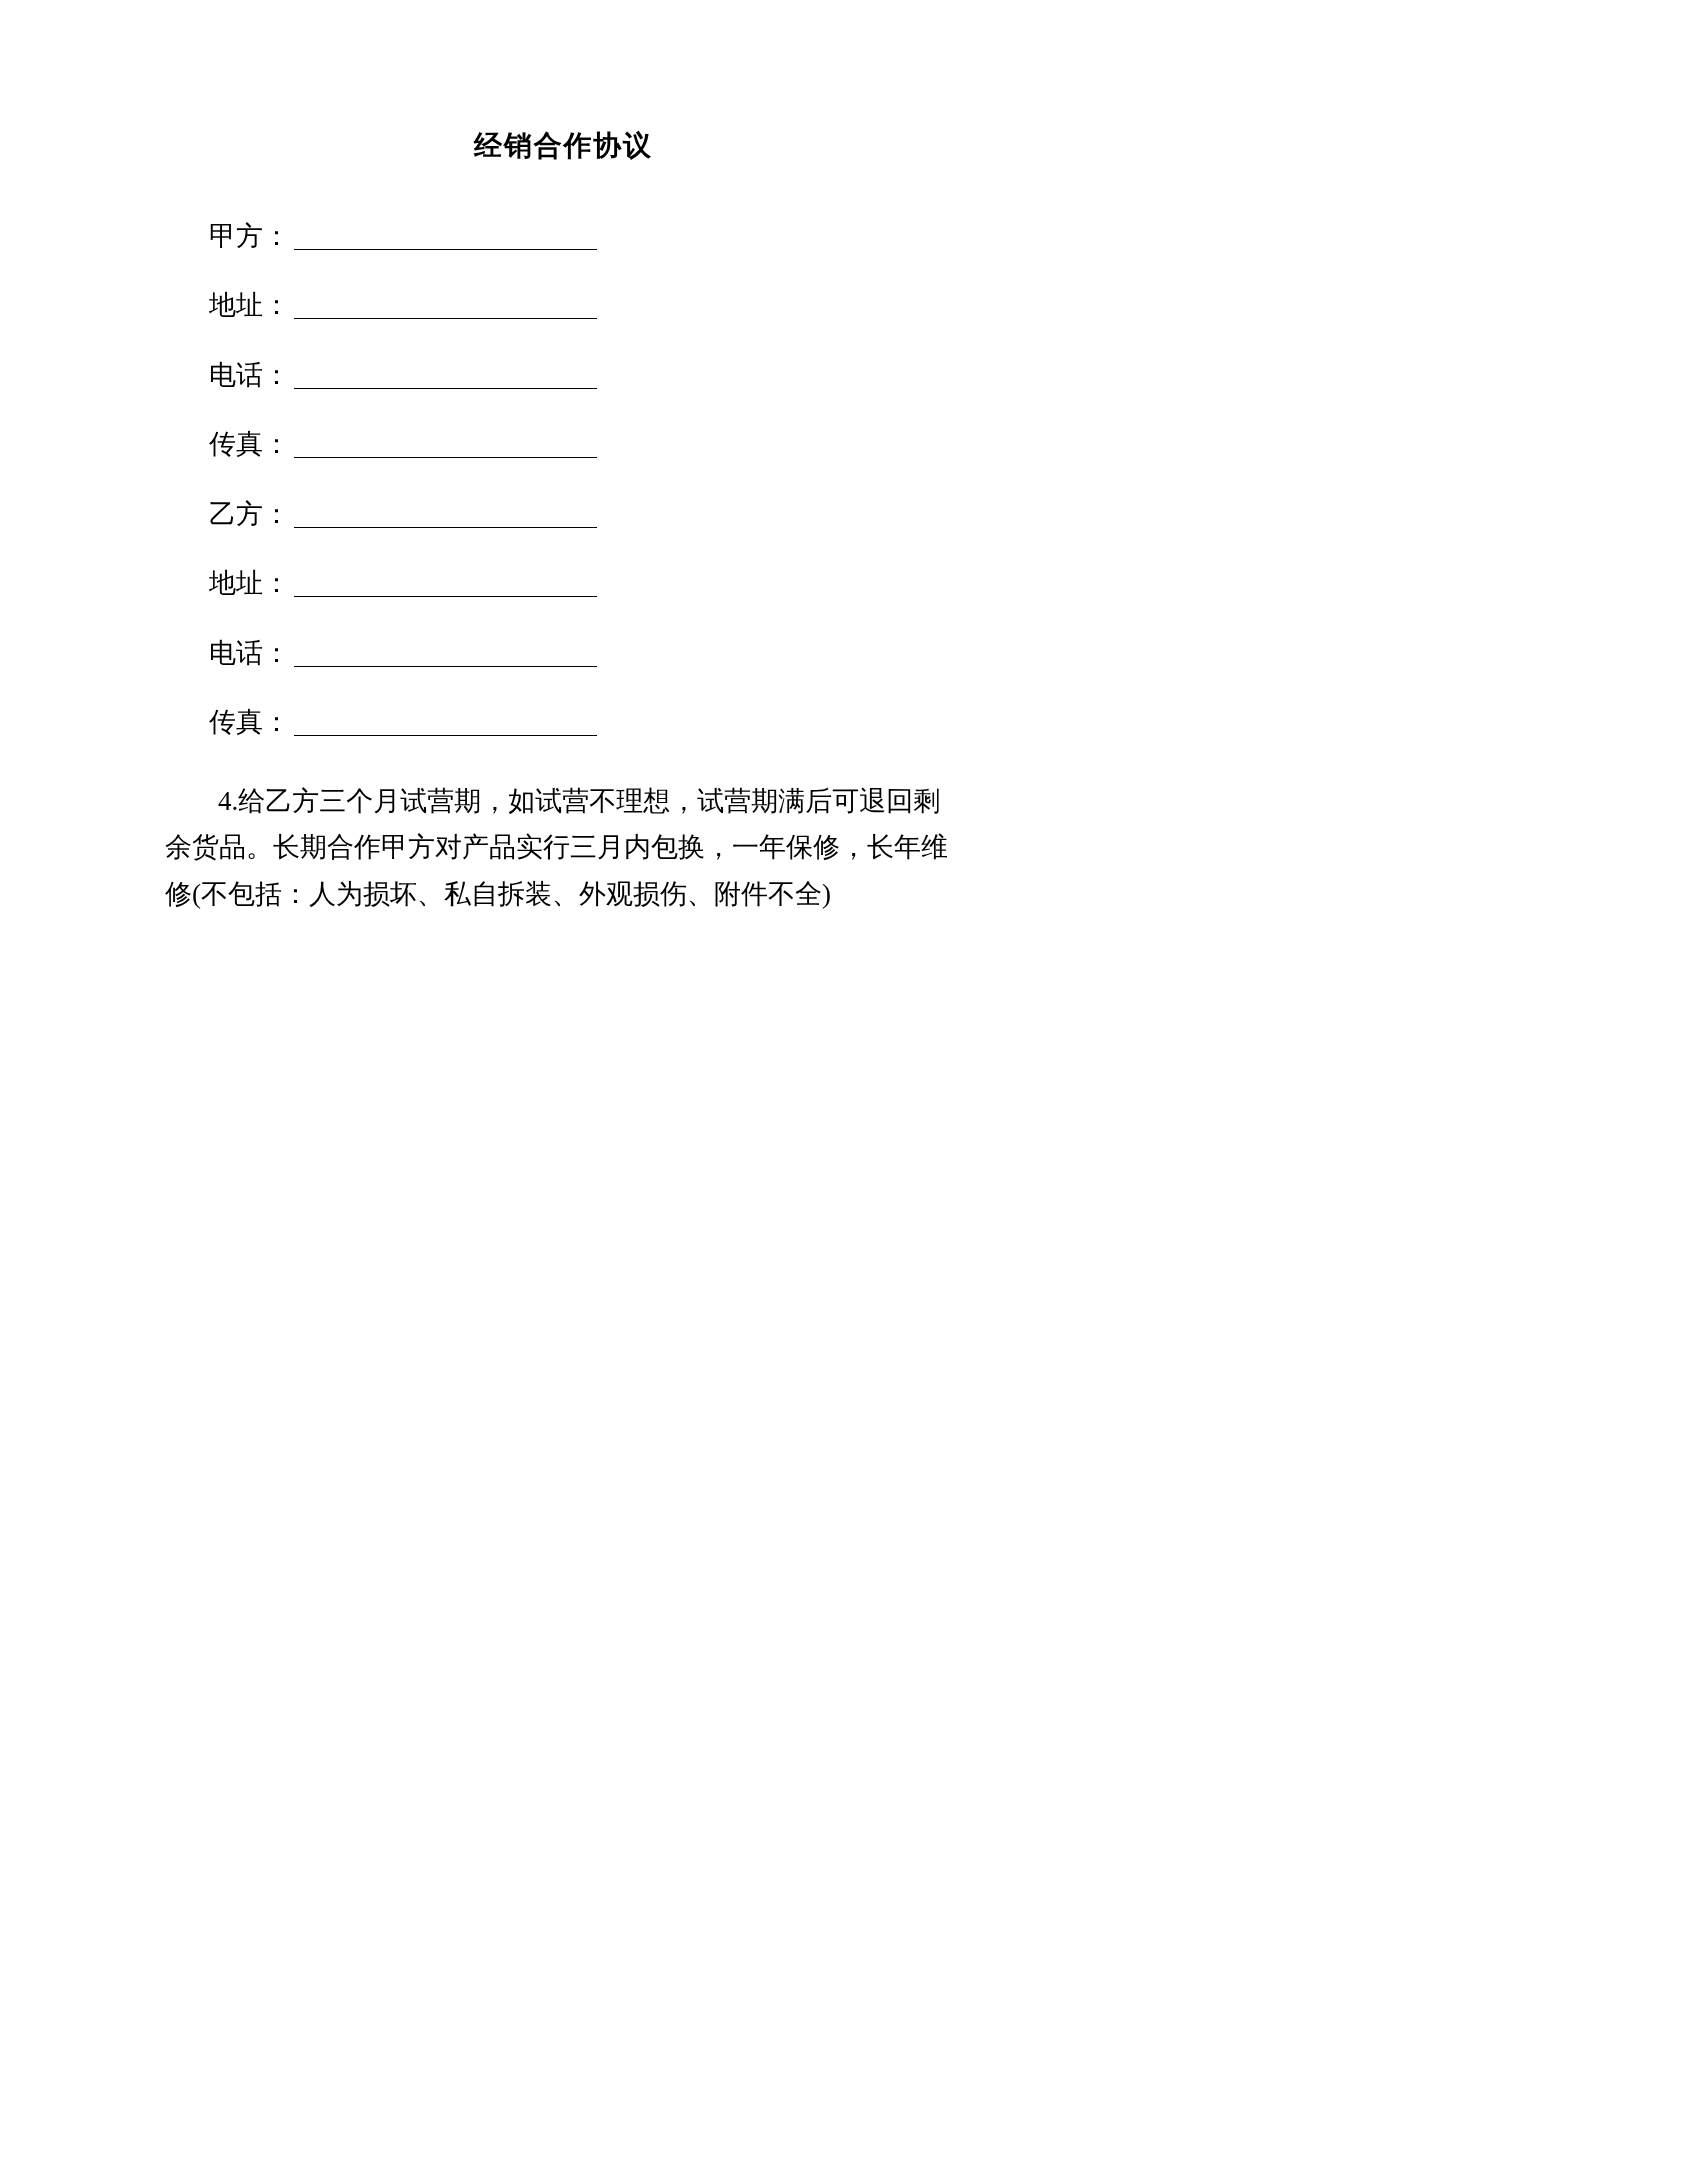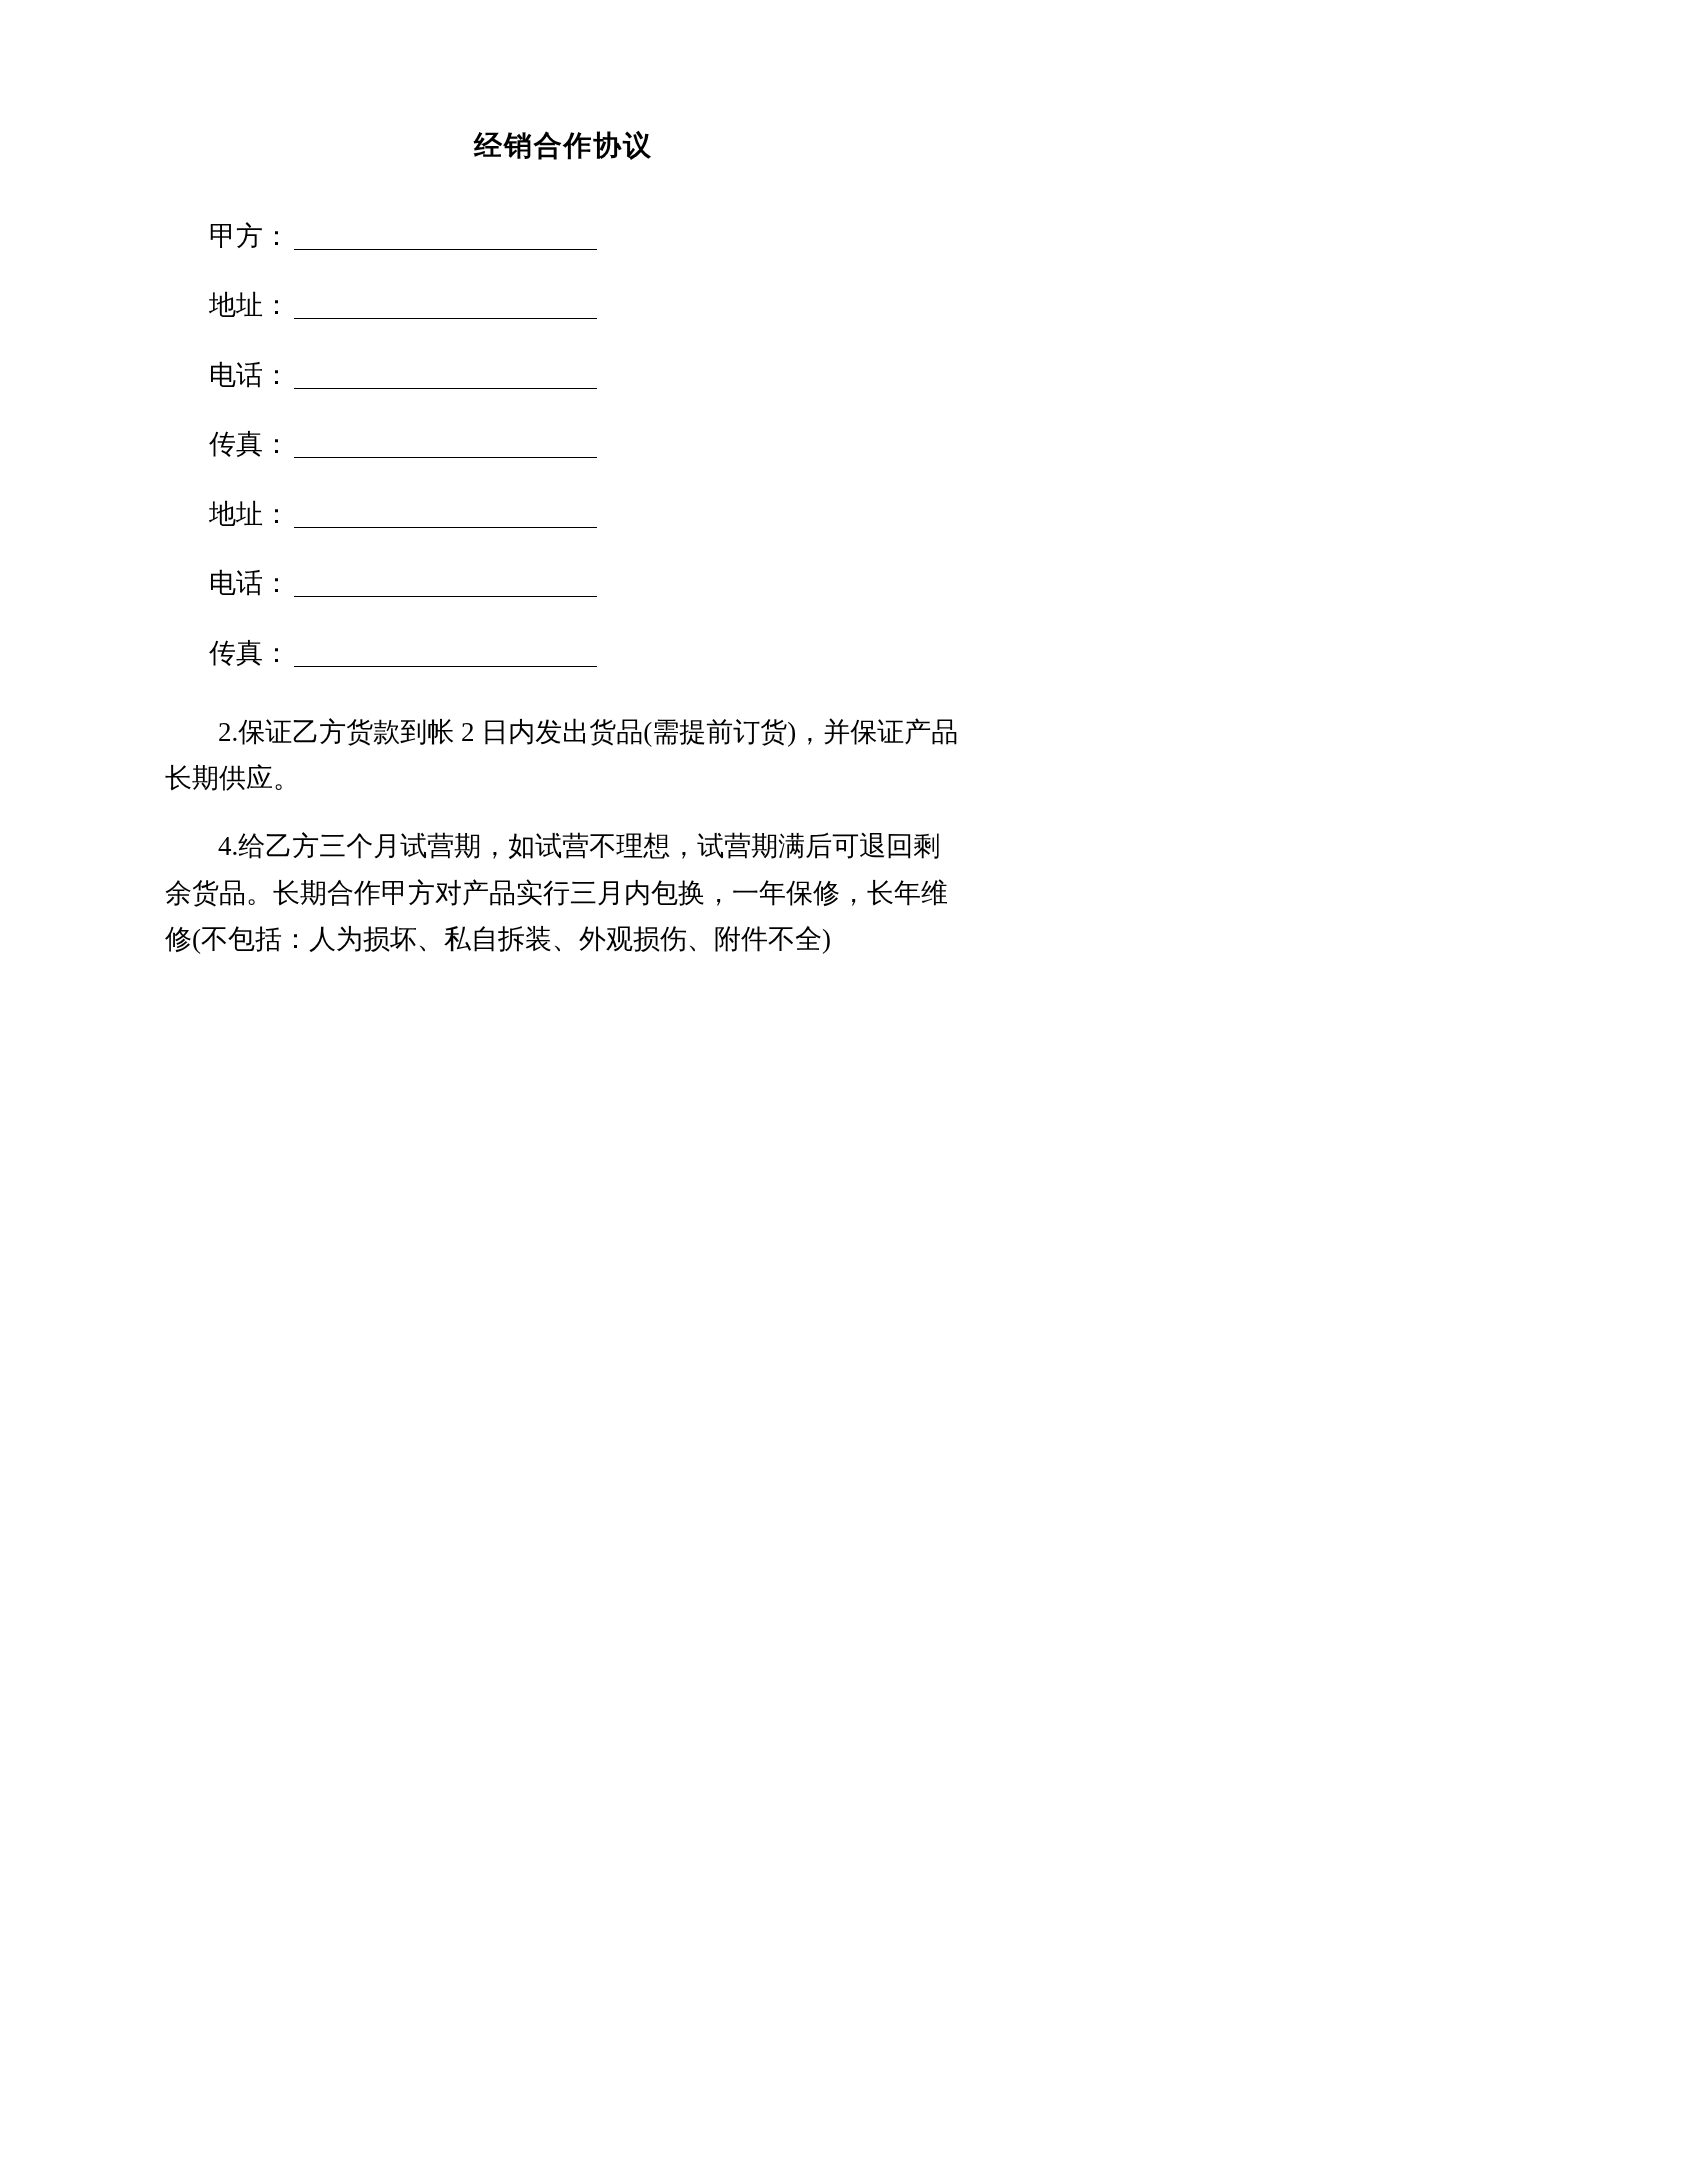--- a/index.html
+++ b/index.html
@@ -64,32 +64,34 @@
     <div class="field-row">
       <span class="field-label">地址：</span><span class="blank blank-long"></span>
     </div>
     <div class="field-row">
       <span class="field-label">电话：</span><span class="blank blank-long"></span>
     </div>
     <div class="field-row">
       <span class="field-label">传真：</span><span class="blank blank-long"></span>
     </div>
     <div class="field-row">
+      <span class="field-label">乙方：</span><span class="blank blank-long"></span>
+    </div>
+    <div class="field-row">
       <span class="field-label">地址：</span><span class="blank blank-long"></span>
     </div>
     <div class="field-row">
       <span class="field-label">电话：</span><span class="blank blank-long"></span>
     </div>
     <div class="field-row">
       <span class="field-label">传真：</span><span class="blank blank-long"></span>
     </div>
 
 
 
 
-    <p class="para">2.保证乙方货款到帐 2 日内发出货品(需提前订货)，并保证产品长期供应。</p>
 
     <p class="para">4.给乙方三个月试营期，如试营不理想，试营期满后可退回剩余货品。长期合作甲方对产品实行三月内包换，一年保修，长年维修(不包括：人为损坏、私自拆装、外观损伤、附件不全)</p>
 
 
   </div>
 </div>
 
 
 </body></html>

